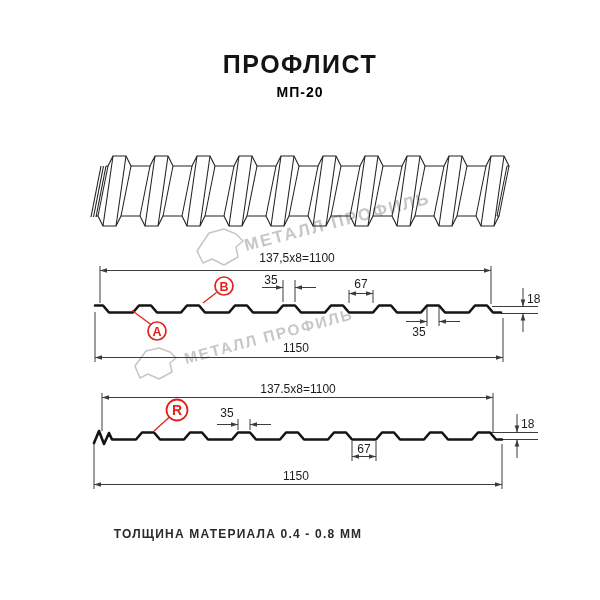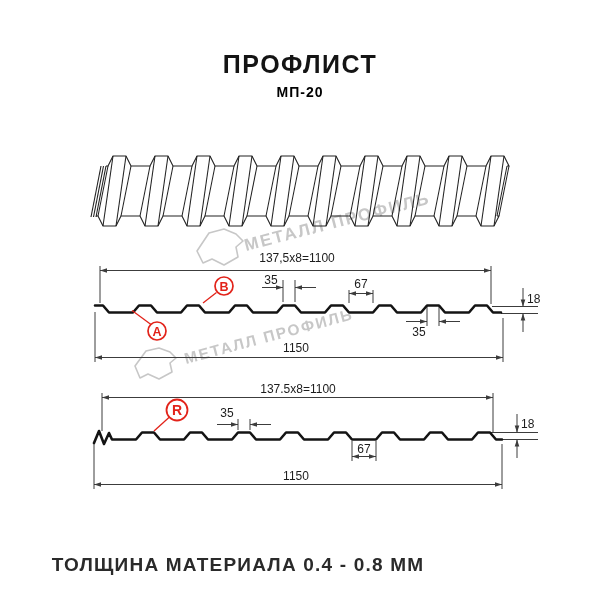--- a/index.html
+++ b/index.html
@@ -9,22 +9,22 @@
   }
   .page-title{
     position:absolute;top:50px;left:0;width:600px;text-align:center;
     font-size:25px;font-weight:800;letter-spacing:1.5px;color:#141414;
   }
   .page-subtitle{
     position:absolute;top:84px;left:0;width:600px;text-align:center;
     font-size:14px;font-weight:700;letter-spacing:1px;color:#000000;
   }
   .footer-note{
-    position:absolute;top:554px;left:0;width:476px;text-align:center;
-    font-size:19px;font-weight:700;letter-spacing:1.2px;color:#2a2a2a;
+    position:absolute;top:527px;left:0;width:476px;text-align:center;
+    font-size:12px;font-weight:700;letter-spacing:1.2px;color:#2a2a2a;
   }
   svg.drawing{position:absolute;left:0;top:0;}
   text.dim{font-family:"Liberation Sans",sans-serif;font-size:12px;fill:#1c1c1c;}
   text.dim-small{font-family:"Liberation Sans",sans-serif;font-size:12px;fill:#1c1c1c;}
   text.wm{font-family:"Liberation Sans",sans-serif;font-weight:700;fill:#c7c7c7;}
   text.redletter{font-family:"Liberation Sans",sans-serif;font-weight:700;fill:#e2231a;}
 </style>
 </head>
 <body>
 

